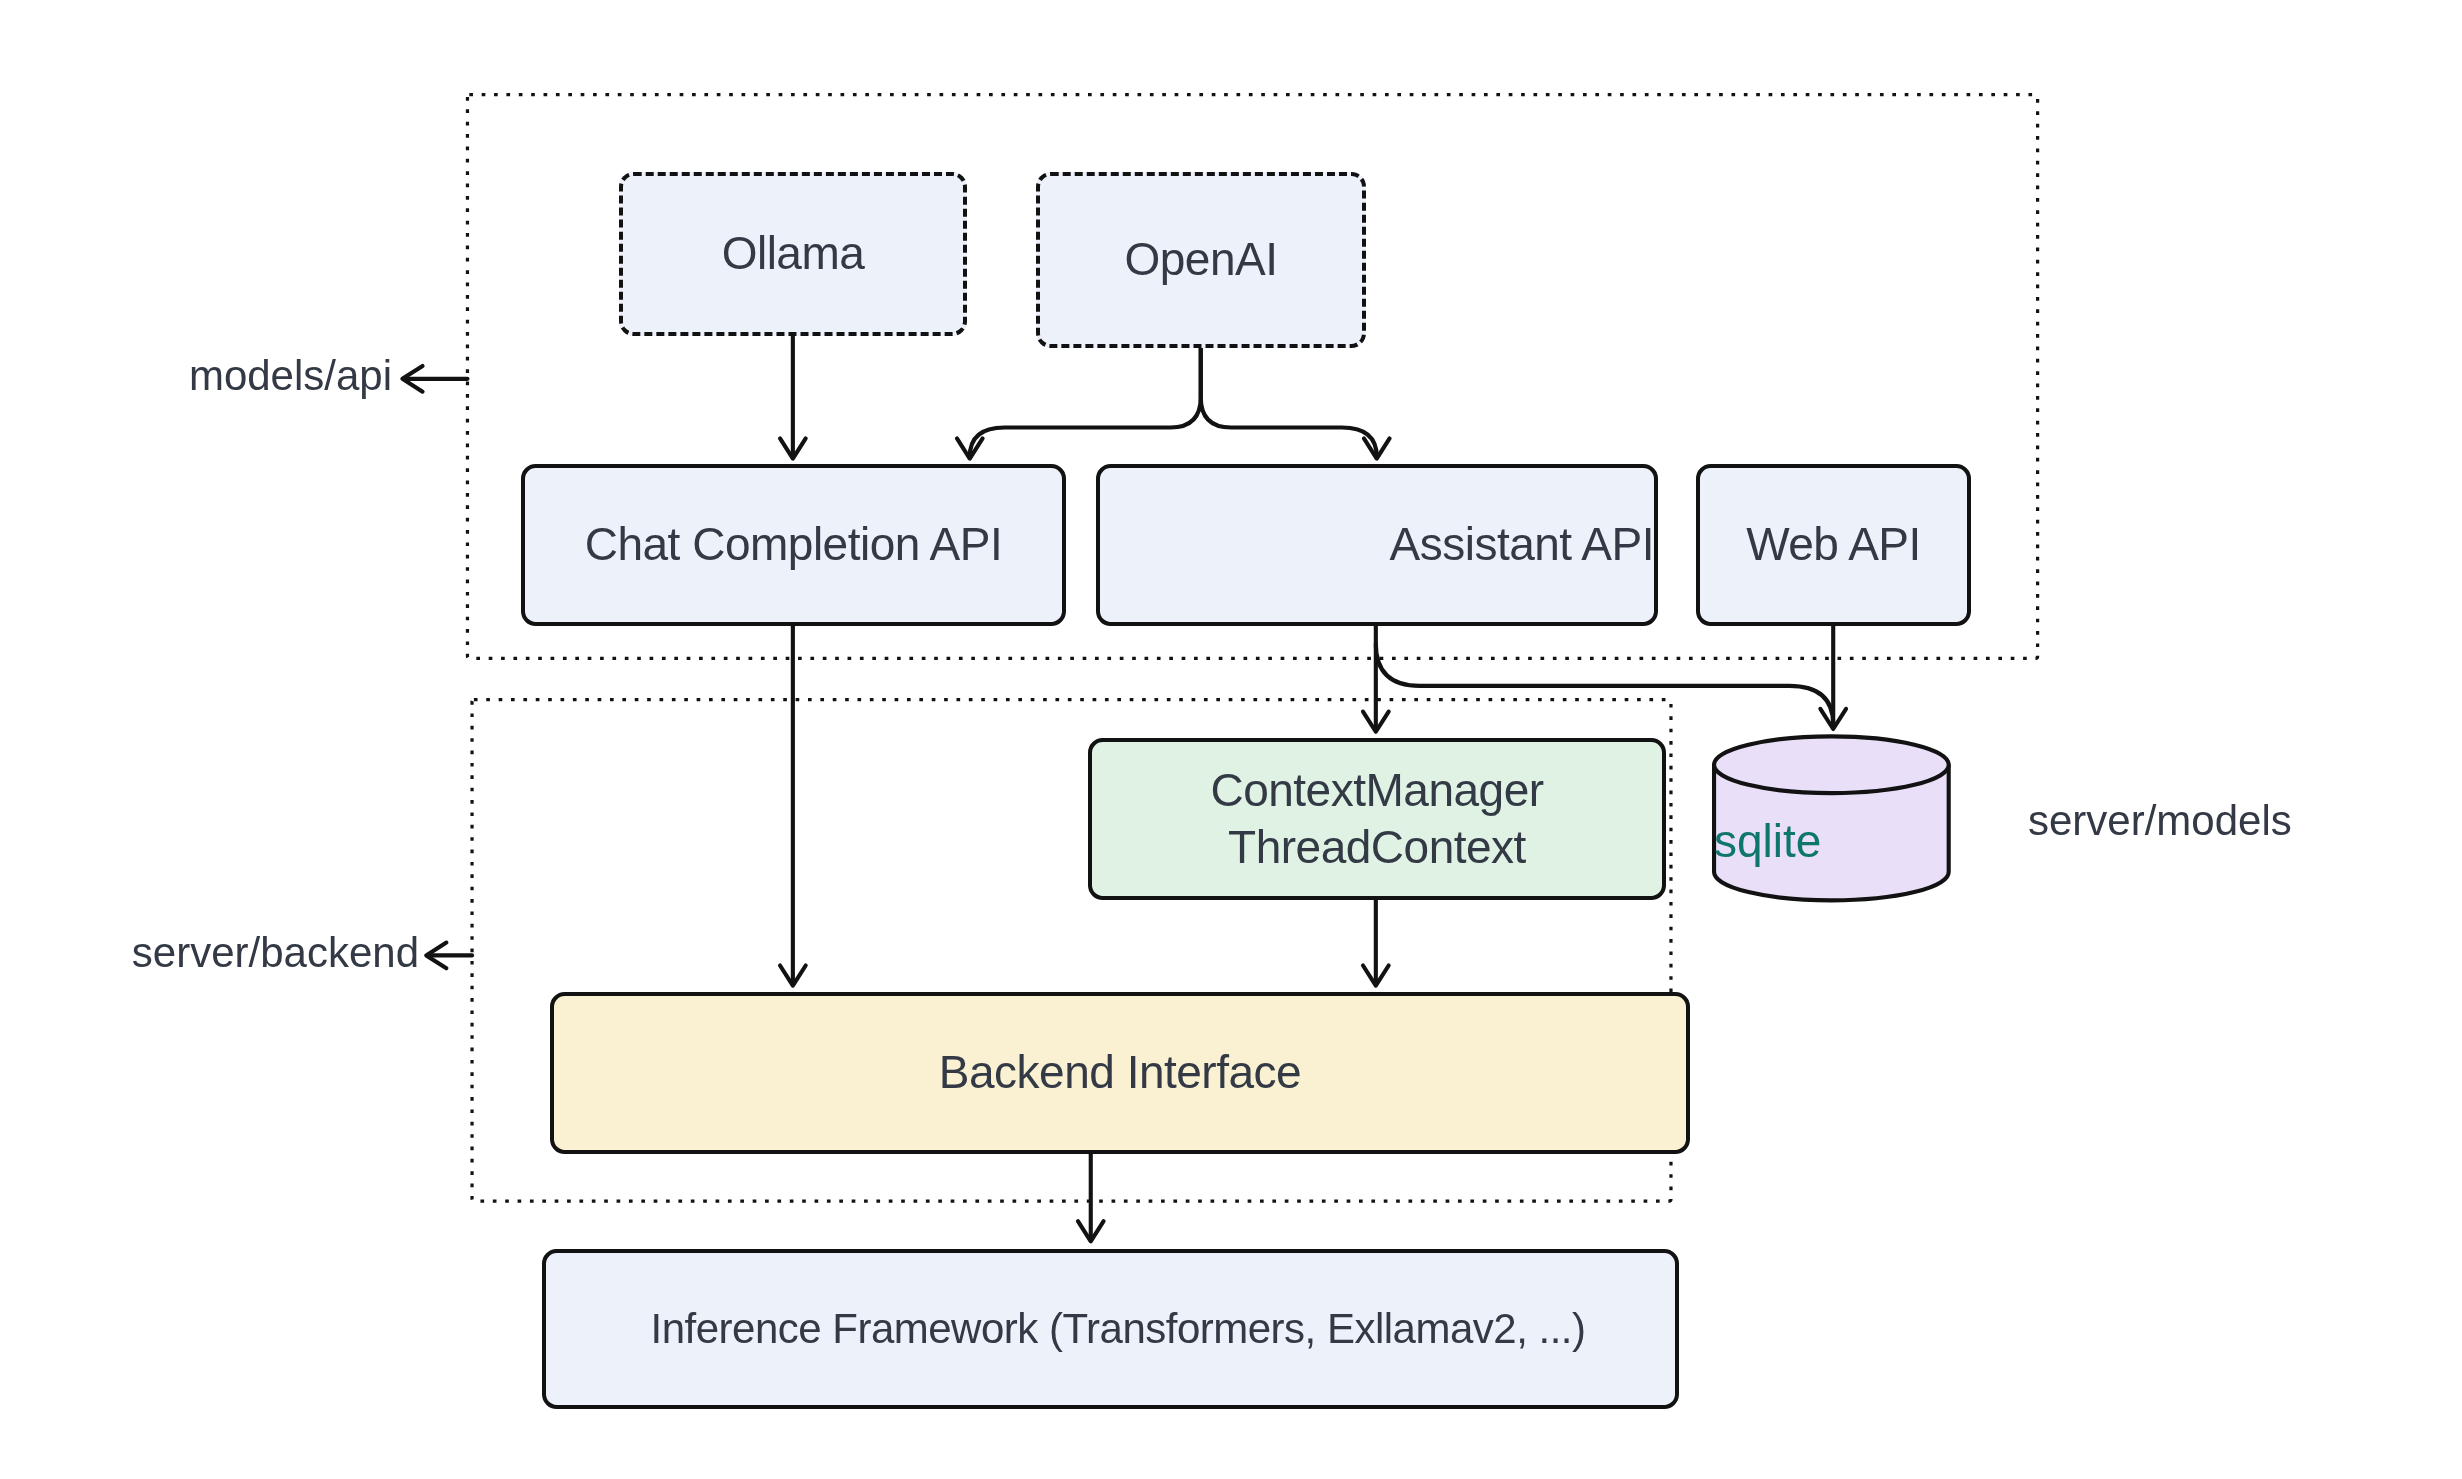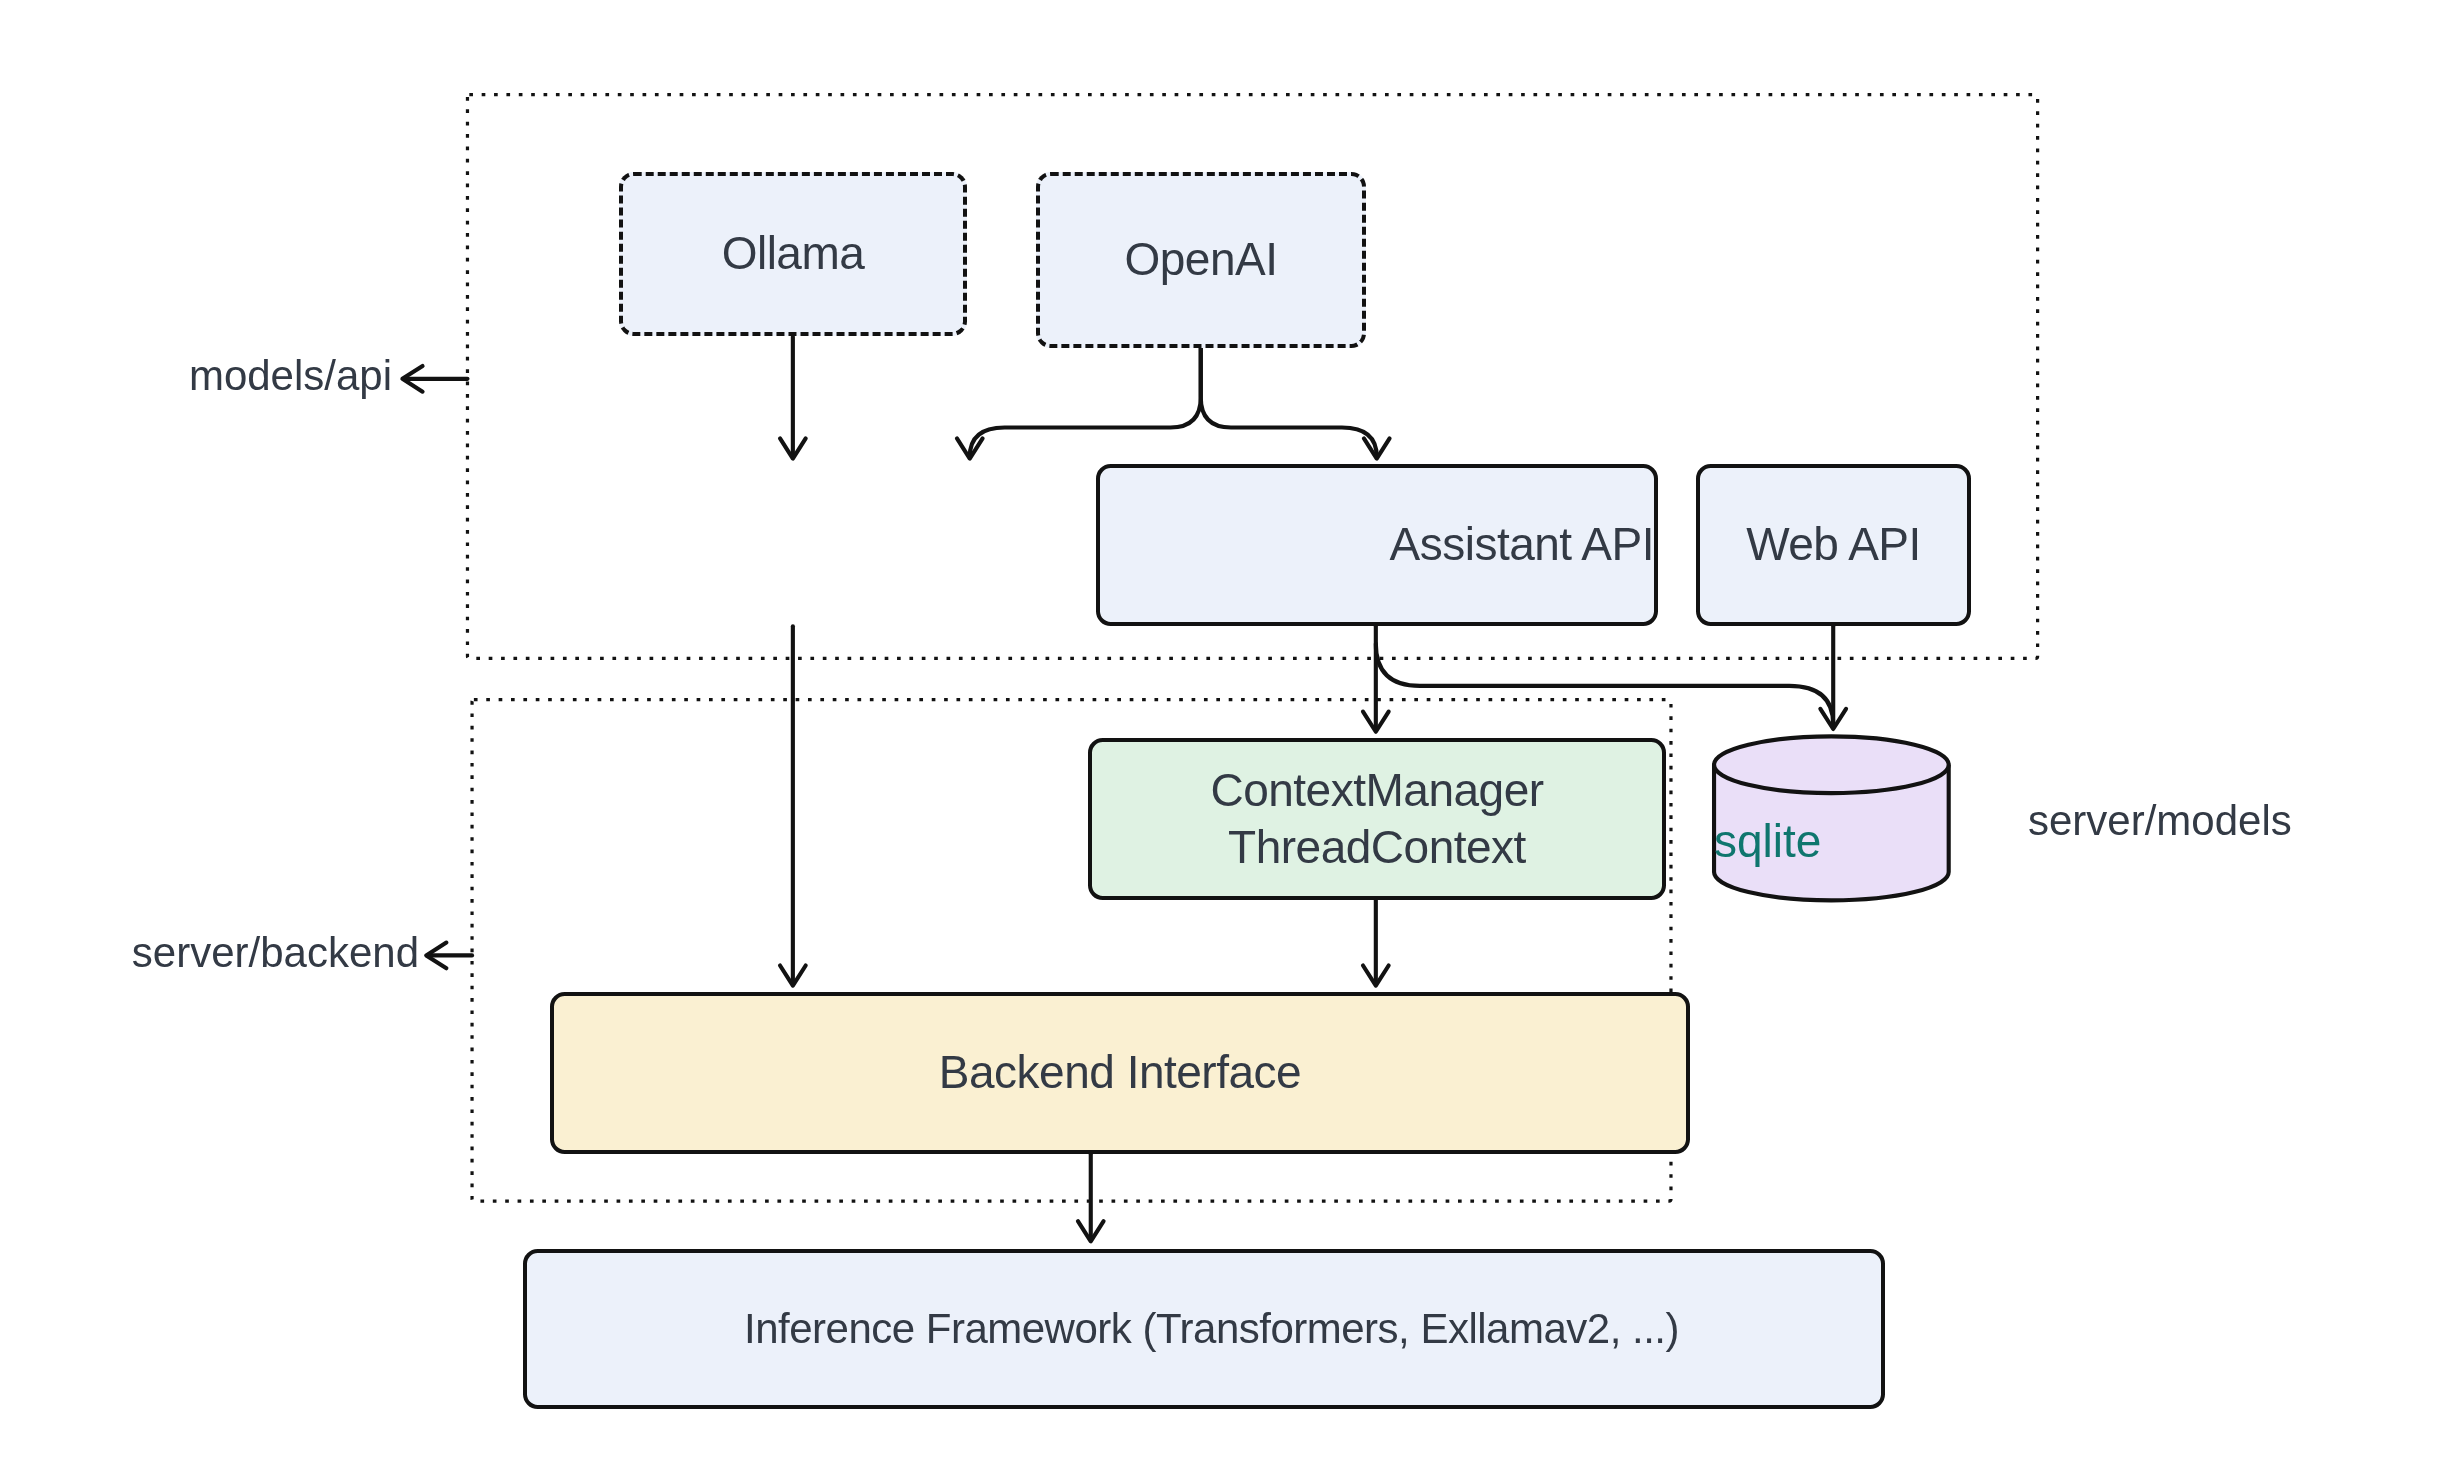--- a/index.html
+++ b/index.html
@@ -65,39 +65,42 @@
   </svg>
 
   <div class="node dashed fill-blue" style="left:619px;top:172px;width:348px;height:164px;">
     <span>Ollama</span>
   </div>
 
   <div class="node dashed fill-blue" style="left:1036px;top:172px;width:330px;height:176px;">
     <span>OpenAI</span>
   </div>
 
+  <div class="node fill-blue" style="left:521px;top:464px;width:545px;height:162px;">
+    <span>Chat Completion API</span>
+  </div>
 
   <div class="node fill-blue" style="left:1096px;top:464px;width:562px;height:162px;align-items:flex-end;">
     <span>Assistant API</span>
   </div>
 
   <div class="node fill-blue" style="left:1696px;top:464px;width:275px;height:162px;">
     <span>Web API</span>
   </div>
 
   <div class="node fill-green" style="left:1088px;top:738px;width:578px;height:162px;">
     <span>ContextManager</span>
     <span>ThreadContext</span>
   </div>
 
   <div class="node fill-yellow" style="left:520px;top:992px;width:1140px;height:162px;">
     <span>Backend Interface</span>
   </div>
 
-  <div class="node fill-blue small-text" style="left:523px;top:1249px;width:1362px;height:160px;padding-left:15px;">
+  <div class="node fill-blue small-text" style="left:542px;top:1249px;width:1137px;height:160px;padding-left:15px;">
     <span>Inference Framework (Transformers, Exllamav2, ...)</span>
   </div>
 
   <div class="cyl-label" style="left:1714px;top:814px;width:235px;">sqlite</div>
 
   <div class="outside-label" style="right:2070px;top:347px;">models/api</div>
 
   <div class="outside-label" style="right:2043px;top:924px;">server/backend</div>
 
   <div class="outside-label" style="left:2028px;top:792px;">server/models</div>

